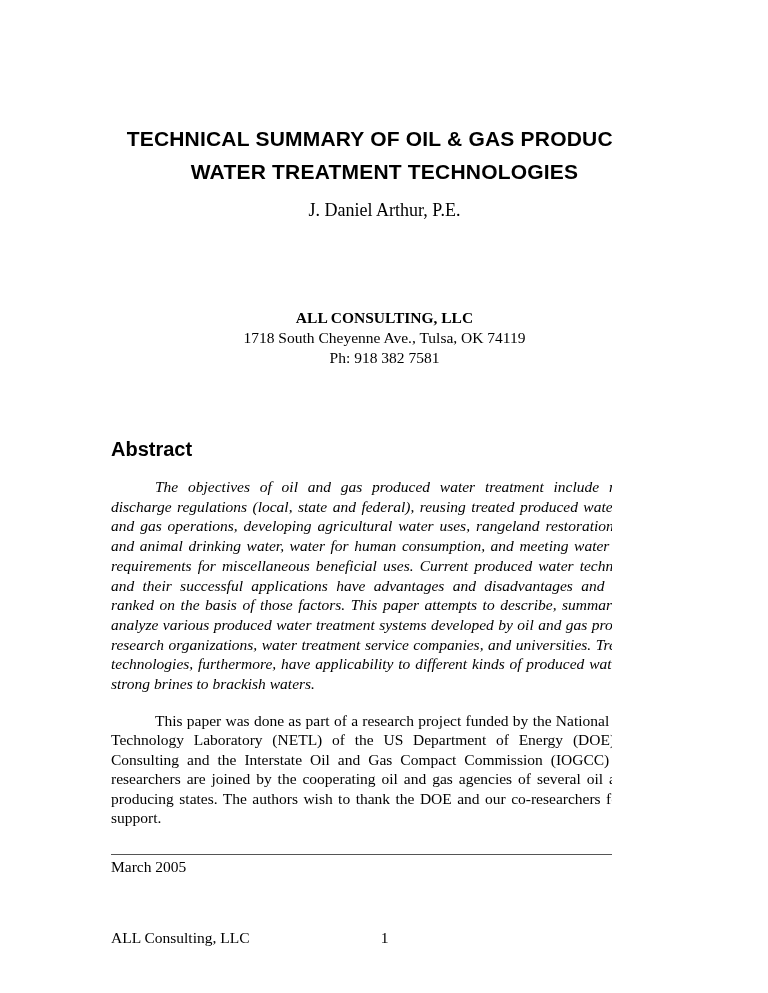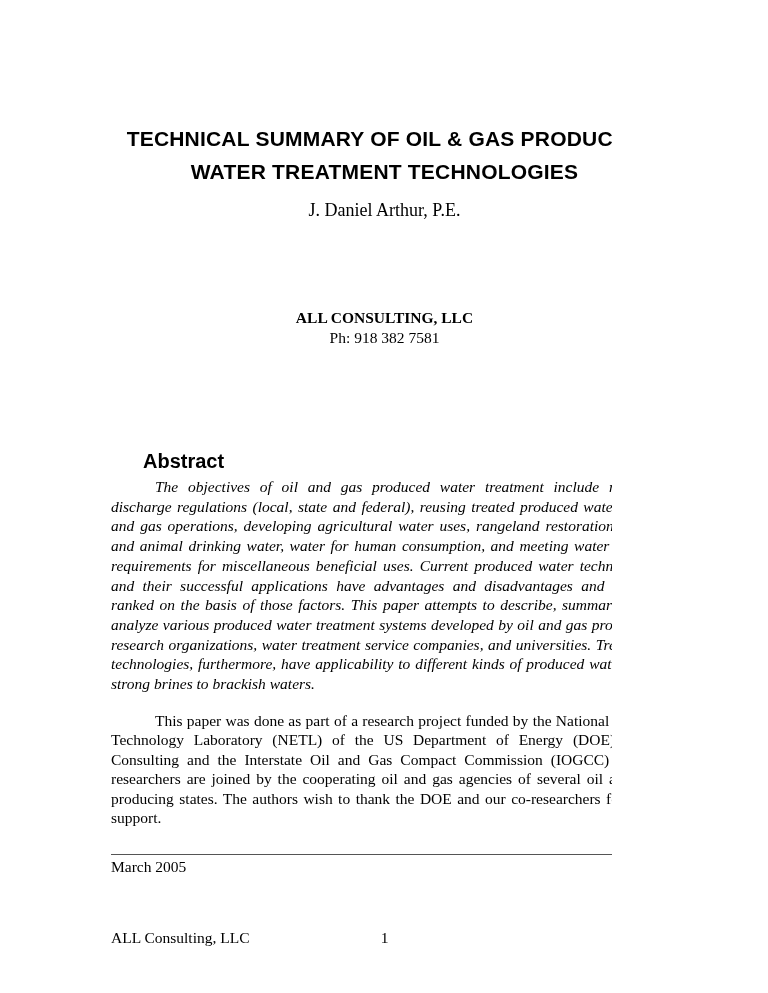--- a/index.html
+++ b/index.html
@@ -45,21 +45,21 @@
   }
   .company .company-name {
     font-weight: bold;
   }
   .section-heading {
     font-family: "Liberation Sans", sans-serif;
     font-weight: bold;
     font-size: 20px;
     line-height: 26px;
   }
-  .abstract-heading { top: 448px; margin-left: 32px; }
+  .abstract-heading { top: 436px; }
   .abstract-body {
     top: 477px;
     font-size: 15.5px;
     font-style: italic;
     line-height: 19.7px;
     text-align: justify;
     text-indent: 44px;
   }
   .ack-heading { top: 681px; }
   .ack-body {
@@ -101,20 +101,21 @@
     <div>TECHNICAL SUMMARY OF OIL &amp; GAS PRODUCED</div>
     <div>WATER TREATMENT TECHNOLOGIES</div>
   </div>
 
   <div class="abs authors">
     <div>J. Daniel Arthur, P.E.</div>
   </div>
 
   <div class="abs company">
     <div class="company-name">ALL CONSULTING, LLC</div>
+    <div>1718 South Cheyenne Ave., Tulsa, OK 74119</div>
     <div>Ph: 918 382 7581</div>
   </div>
 
   <div class="abs section-heading abstract-heading">Abstract</div>
   <div class="abs abstract-body">The objectives of oil and gas produced water treatment include meeting discharge regulations (local, state and federal), reusing treated produced water in oil and gas operations, developing agricultural water uses, rangeland restoration, cattle and animal drinking water, water for human consumption, and meeting water quality requirements for miscellaneous beneficial uses. Current produced water technologies and their successful applications have advantages and disadvantages and can be ranked on the basis of those factors. This paper attempts to describe, summarize and analyze various produced water treatment systems developed by oil and gas producers, research organizations, water treatment service companies, and universities. Treatment technologies, furthermore, have applicability to different kinds of produced water from strong brines to brackish waters.</div>
 
   <div class="abs ack-body">This paper was done as part of a research project funded by the National Energy Technology Laboratory (NETL) of the US Department of Energy (DOE).  ALL Consulting and the Interstate Oil and Gas Compact Commission (IOGCC) as co-researchers are joined by the cooperating oil and gas agencies of several oil and gas producing states.   The authors wish to thank the DOE and our co-researchers for their support.</div>
 
   <div class="abs footer-rule"></div>
   <div class="abs footer-date">March 2005</div>

